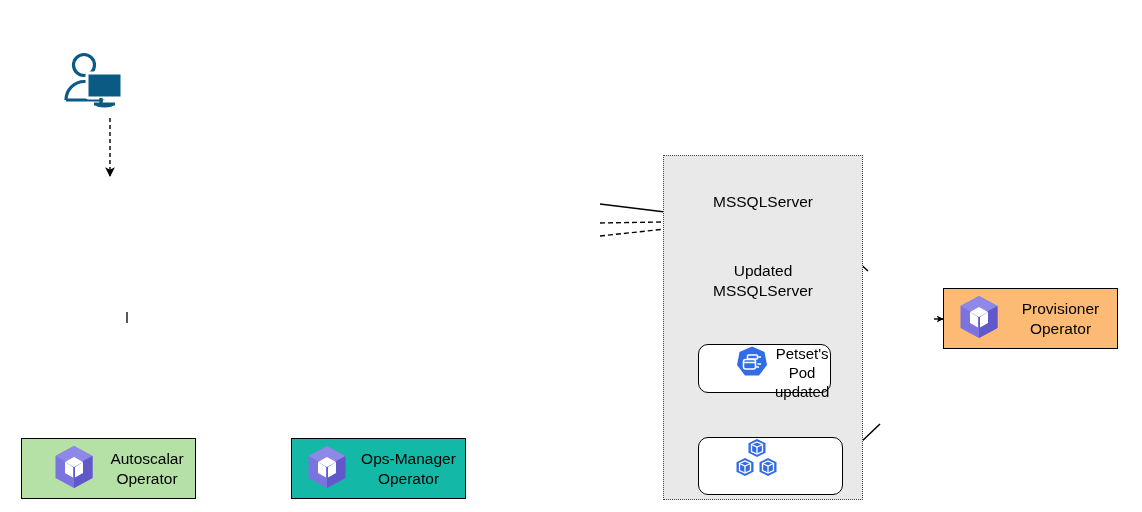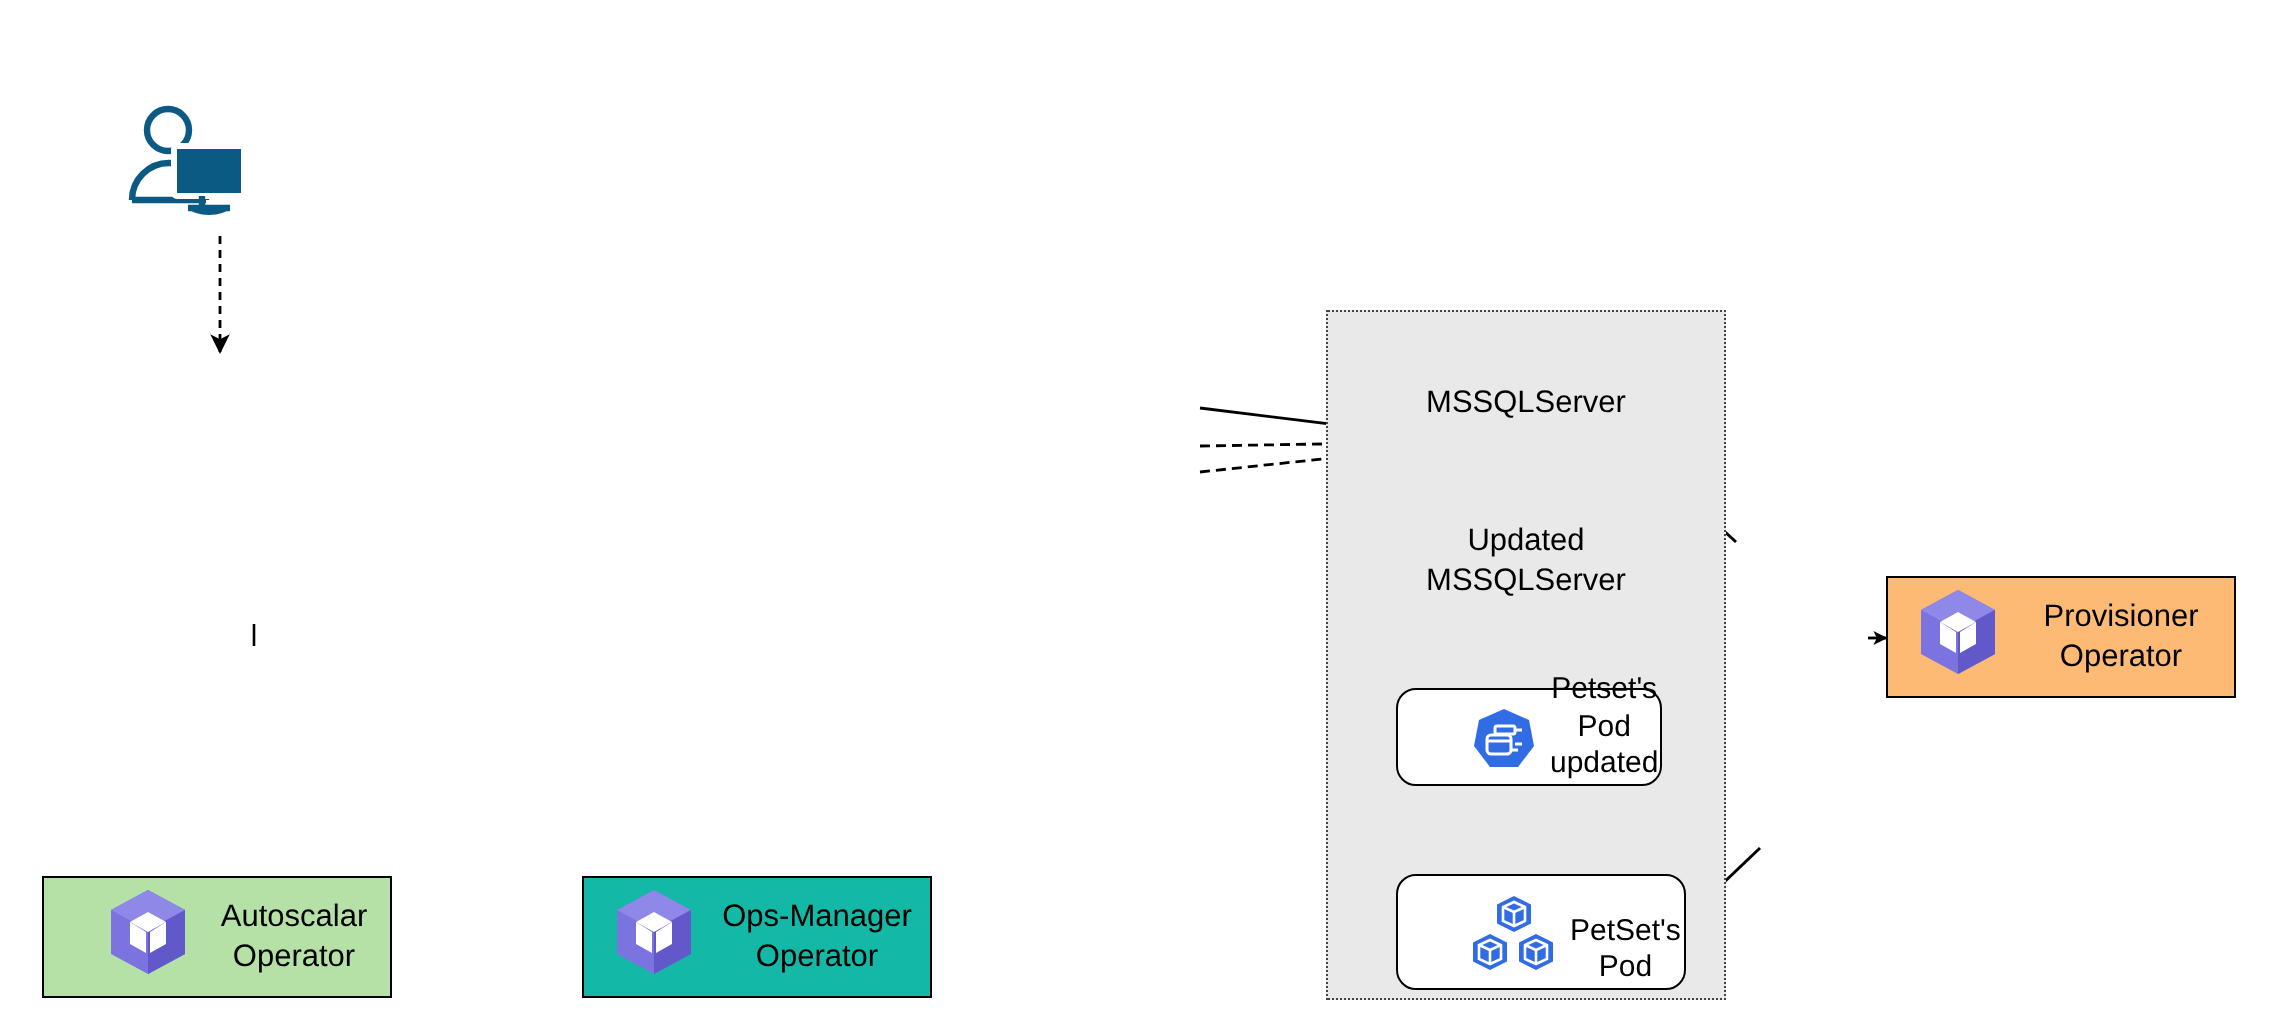--- a/index.html
+++ b/index.html
@@ -86,21 +86,21 @@
     left: 678px; top: 168px; width: 170px;
   }
   #label-updated-mssqlserver {
     left: 678px; top: 237px; width: 170px;
   }
 
   
   .pod-box {
     position: absolute;
     display: flex;
-    align-items: flex-end;
+    align-items: flex-start;
     box-sizing: border-box;
     background: #ffffff;
     border: 1.6px solid #000000;
     border-radius: 10px;
     padding-left: 28px;
   }
   .pod-box .pod-icon {
     flex: 0 0 auto;
     margin-left: 8px;
     margin-right: 6px;
@@ -248,22 +248,20 @@
         <g transform="translate(23,20)">
           <path d="M10 0 L18.5 4.3 L18.5 13.7 L10 18 L1.5 13.7 L1.5 4.3 Z" fill="#326ce5"></path>
           <g fill="none" stroke="#ffffff" stroke-width="1.3">
             <path d="M4.5 5.5 L10 8 L15.5 5.5"></path>
             <path d="M10 8 L10 14.5"></path>
             <path d="M4.5 5.5 L4.5 12.5 L10 15 L15.5 12.5 L15.5 5.5 L10 3 Z"></path>
           </g>
         </g>
       </svg>
     </span>
-    <span class="pod-label">PetSet's
-Pod</span>
   </div>
 
   <div class="op-box" id="box-autoscalar">
     <span class="op-icon">
       <svg viewBox="0 0 46 46" width="46" height="46" xmlns="http://www.w3.org/2000/svg">
         <path d="M23 2 L41.5 12 L41.5 34 L23 44 L4.5 34 L4.5 12 Z" fill="#7b74e0"></path>
         <path d="M23 2 L41.5 12 L23 22 L4.5 12 Z" fill="#8e88e8"></path>
         <path d="M23 22 L41.5 12 L41.5 34 L23 44 Z" fill="#6158c9"></path>
         <g fill="#ffffff">
           <path d="M23 13 L32 18 L23 23 L14 18 Z"></path>

